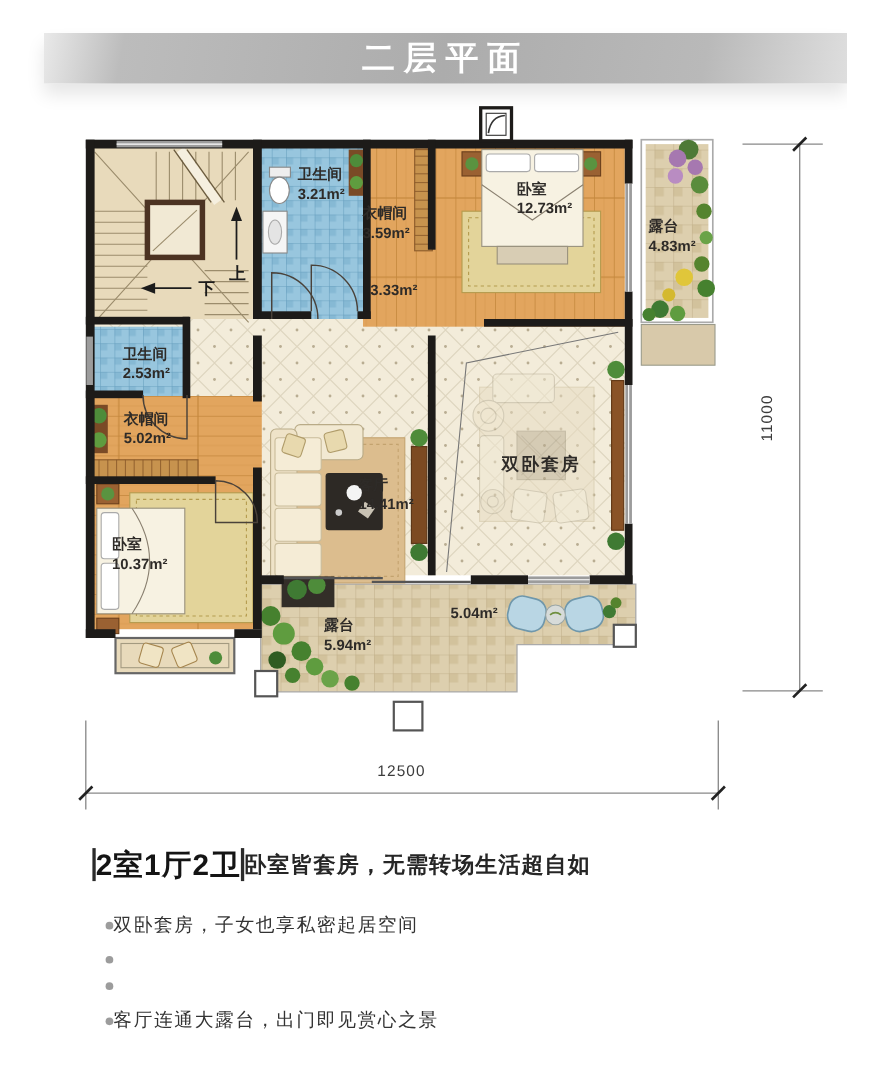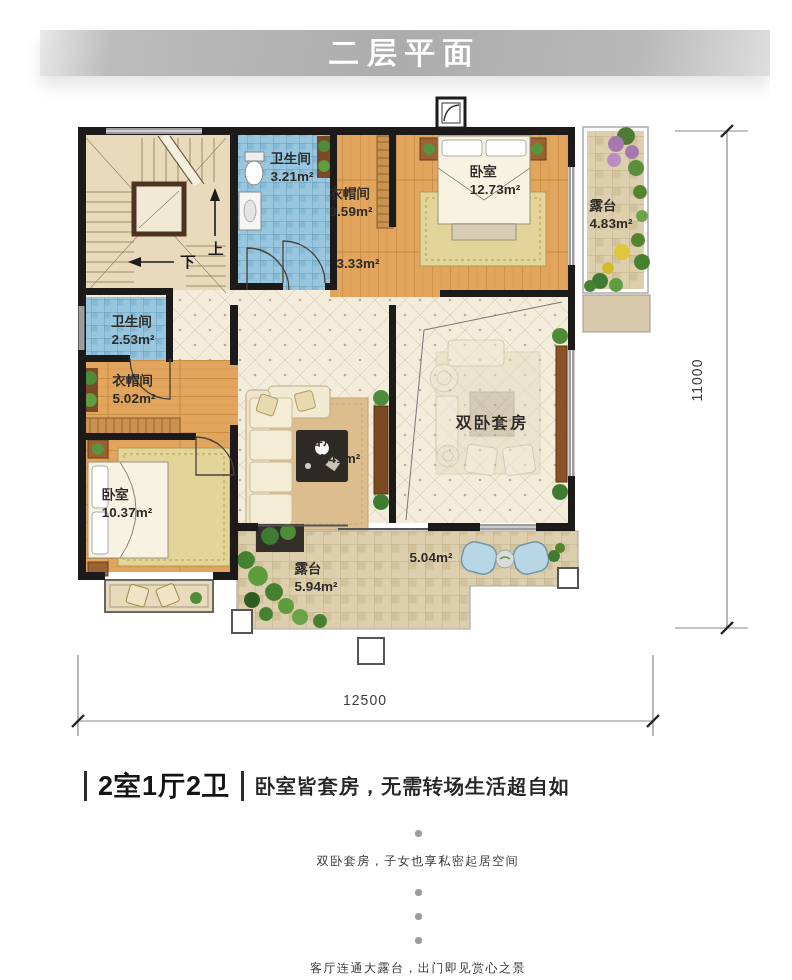--- a/index.html
+++ b/index.html
@@ -18,27 +18,27 @@
           font-weight:700;font-size:13.5px;line-height:1.3;white-space:nowrap;z-index:5;}
   .rlabel .rname,.rlabel .rarea{white-space:nowrap;}
   .rlabel.big{font-size:16px;letter-spacing:2px;}
   .stair-label{position:absolute;transform:translateX(-50%);color:#1c1c1c;font-size:15px;
           font-weight:700;z-index:5;}
   .dim-label{position:absolute;transform:translateX(-50%);color:#3c3c3c;font-size:14px;
           letter-spacing:1px;z-index:5;}
   .dim-label.vert{transform:translate(-50%,-50%) rotate(-90deg);}
   
   .info{position:absolute;left:84px;top:768px;right:30px;z-index:5;}
-  .headline{display:flex;align-items:center;gap:11px;}
+  .headline{display:flex;align-items:center;}
   .vbar{width:3px;height:30px;background:#2b2b2b;flex:0 0 auto;}
   .badge{font-size:27px;font-weight:800;color:#141414;letter-spacing:1px;white-space:nowrap;}
   .tagline{font-size:20px;font-weight:600;color:#262626;letter-spacing:1px;white-space:nowrap;}
   .features{list-style:none;margin:26px 0 0 0;padding:0 0 0 12px;}
-  .features li{display:flex;align-items:center;gap:13px;font-size:12px;color:#333333;
-          letter-spacing:1.5px;margin-bottom:17px;line-height:22px;flex-direction:column;}
+  .features li{display:flex;align-items:center;font-size:17px;color:#333333;
+          letter-spacing:1.5px;margin-bottom:17px;line-height:22px;}
   .dot{width:7px;height:7px;border-radius:50%;background:#9c9c9c;flex:0 0 auto;}
 </style>
 </head>
 <body>
 
 <div class="page">
 
   <div class="banner">
     <span class="banner-title">二层平面</span>
   </div>
@@ -348,21 +348,21 @@
     <div class="rarea">2.53m²</div>
   </div>
   <div class="rlabel" style="left:134px;top:372px">
     <div class="rname">衣帽间</div>
     <div class="rarea">5.02m²</div>
   </div>
   <div class="rlabel" style="left:127px;top:486px">
     <div class="rname">卧室</div>
     <div class="rarea">10.37m²</div>
   </div>
-  <div class="rlabel" style="left:335px;top:432px">
+  <div class="rlabel" style="left:351px;top:432px">
     <div class="rname">客厅</div>
     <div class="rarea">14.41m²</div>
   </div>
   <div class="rlabel big" style="left:492px;top:413px">
     <div class="rname">双卧套房</div>
     <div class="rarea"></div>
   </div>
   <div class="rlabel" style="left:316px;top:560px">
     <div class="rname">露台</div>
     <div class="rarea">5.94m²</div>

